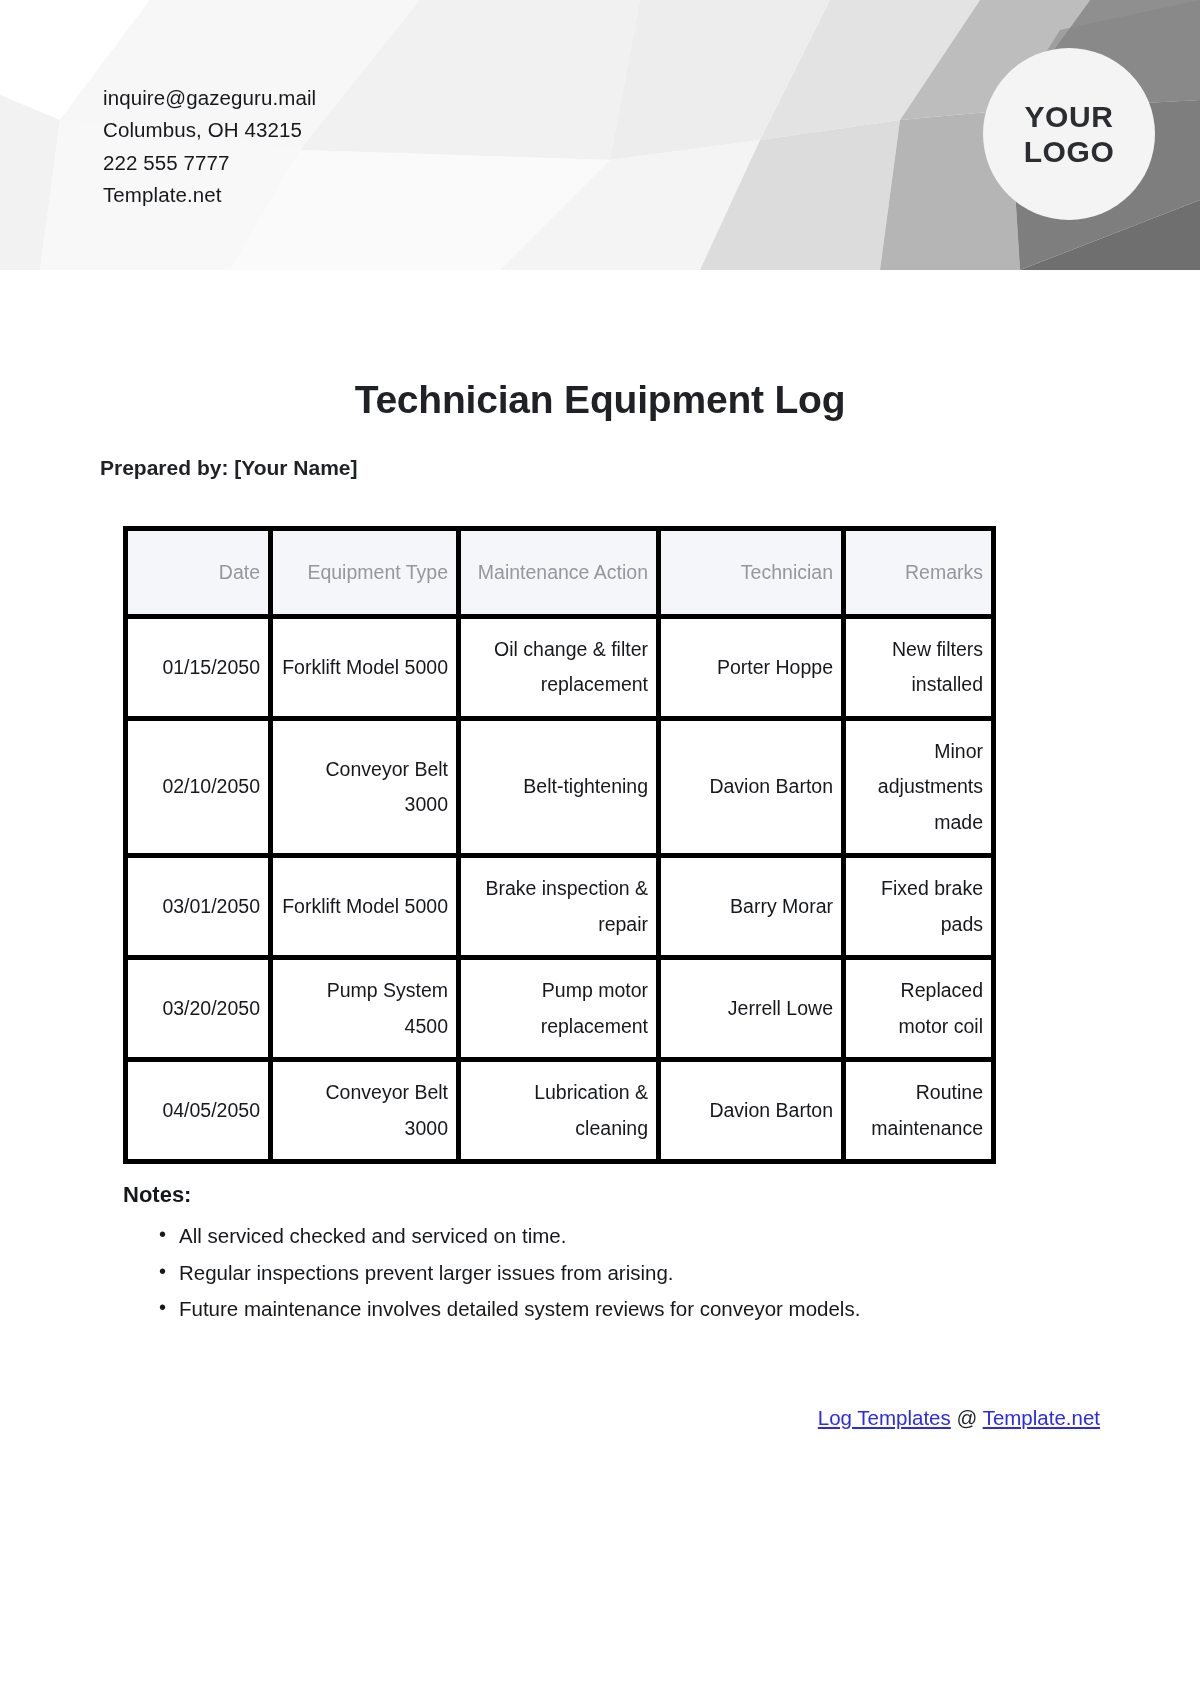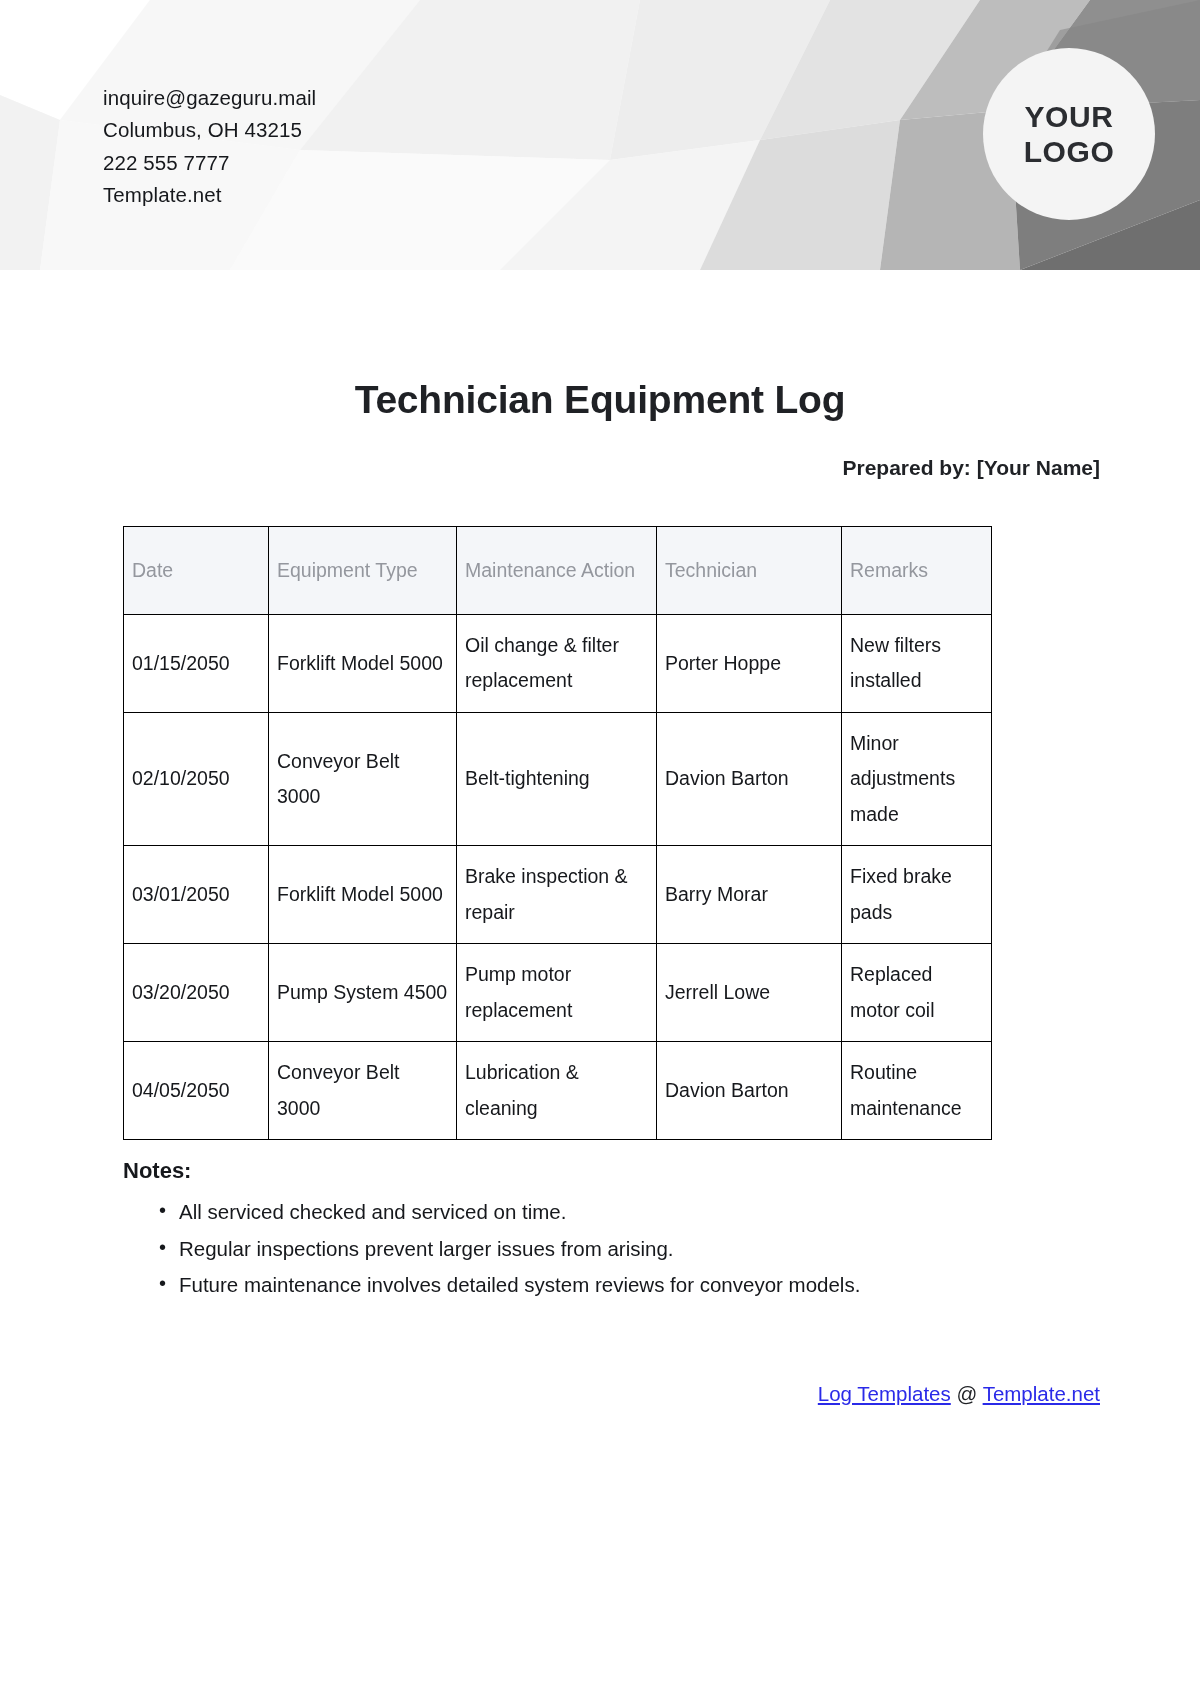--- a/index.html
+++ b/index.html
@@ -68,21 +68,21 @@
   }
   .title {
     text-align: center;
     font-size: 39px;
     font-weight: bold;
     color: #1f2125;
     margin-top: 108px;
     letter-spacing: -.2px;
   }
   .subtitle {
-    text-align: right;
+    text-align: left;
     font-size: 21px;
     font-weight: bold;
     color: #1f2125;
     margin-top: 34px;
   }
   .intro {
     margin-top: 52px;
     font-size: 20.5px;
     line-height: 1.78;
     text-align: justify;
@@ -92,22 +92,22 @@
 
   
   table.log {
     margin-top: 46px;
     width: 868px;
     border-collapse: collapse;
     table-layout: fixed;
     margin-left: 23px;
   }
   table.log th, table.log td {
-    border: 1px solid #000000;
-    text-align: left;
+    border: 5px solid #000000;
+    text-align: right;
     vertical-align: middle;
     font-size: 19.5px;
     line-height: 1.82;
     padding: 13px 8px;
   }
   table.log th {
     background: #f4f6f9;
     color: #94979e;
     font-weight: normal;
     height: 88px;

